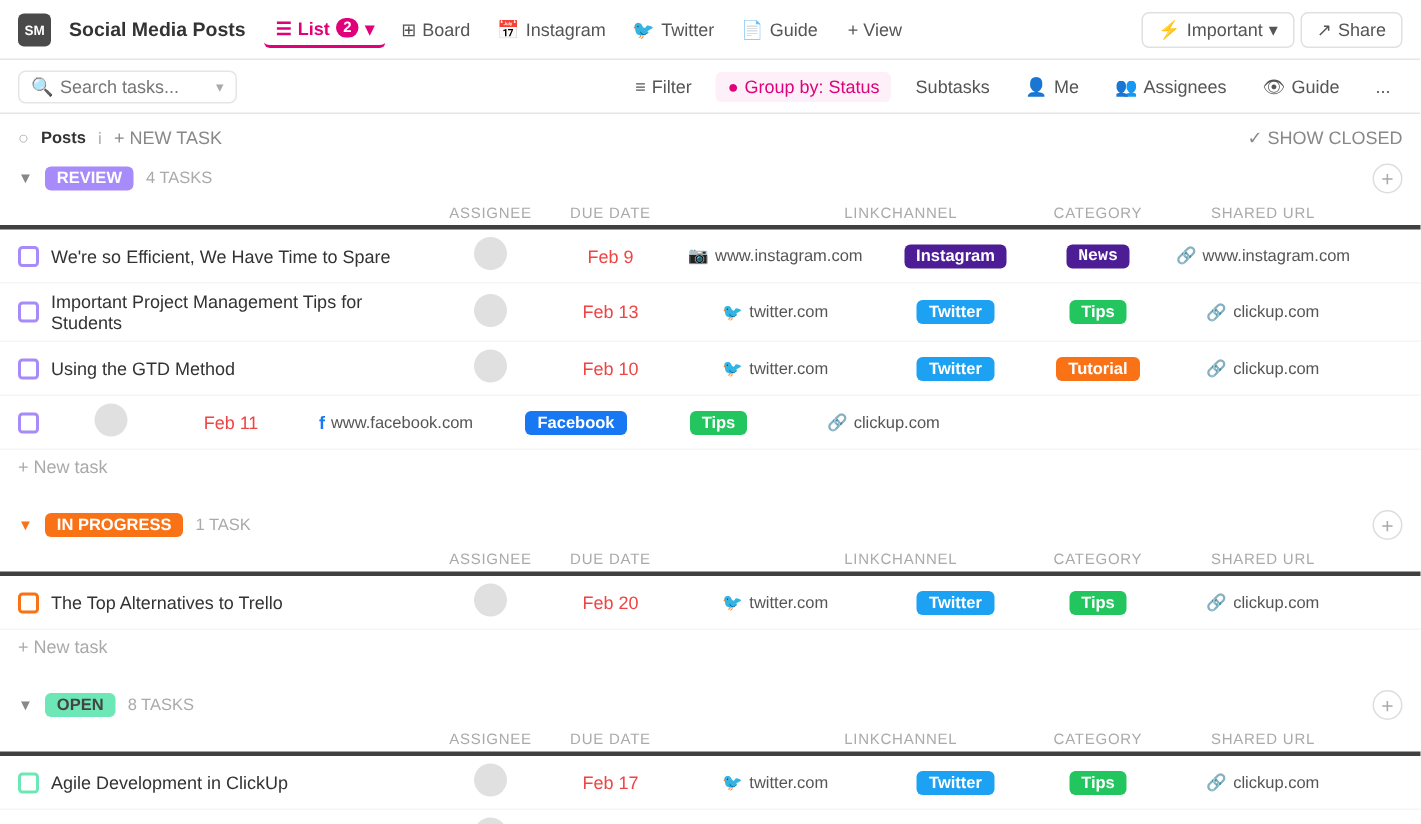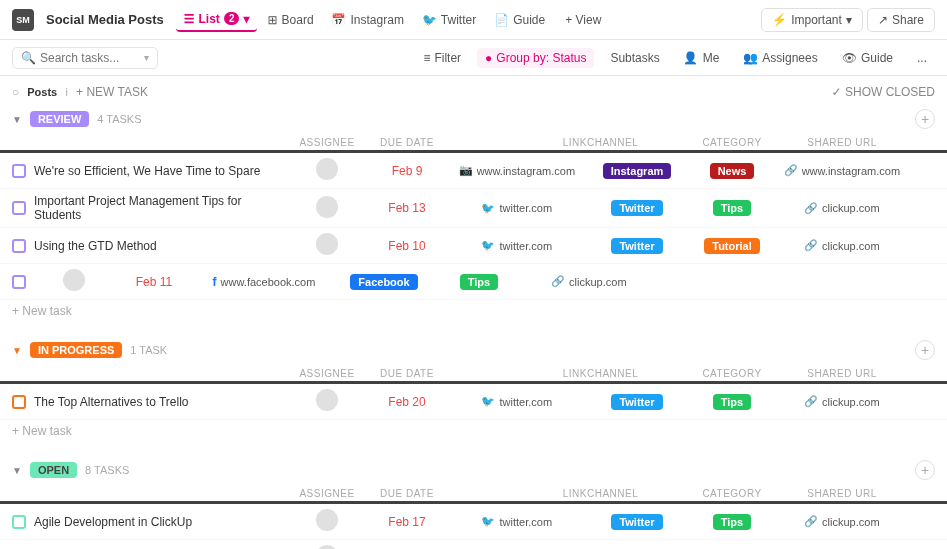--- a/index.html
+++ b/index.html
@@ -75,21 +75,21 @@
     .category-cell { width: 90px; text-align: center; }
     .sharedurl-cell { width: 130px; text-align: center; font-size: 11px; color: #555; }
     .sharedurl-cell a { color: #555; text-decoration: none; display: flex; align-items: center; justify-content: center; gap: 4px; }
     .addcol-cell { width: 28px; }
 
     .channel-badge { border-radius: 4px; padding: 2px 8px; font-size: 11px; font-weight: 600; color: #fff; display: inline-block; }
     .ch-instagram { background: #4c1d95; }
     .ch-twitter { background: #1da1f2; }
     .ch-facebook { background: #1877f2; }
     .cat-badge { border-radius: 4px; padding: 2px 8px; font-size: 11px; font-weight: 600; color: #fff; display: inline-block; }
-    .cat-news { background: #b91c1c; }
+    .cat-news { background: #4c1d95; font-family: Liberation Mono, monospace; }
     .cat-tips { background: #22c55e; }
     .cat-tutorial { background: #f97316; }
 
     .new-task-row { padding: 4px 12px 8px; }
     .new-task-link { color: #aaa; font-size: 12px; cursor: pointer; }
 
     .circle-btn { width: 20px; height: 20px; border-radius: 50%; border: 1px solid #ddd; display: inline-flex; align-items: center; justify-content: center; cursor: pointer; color: #aaa; font-size: 14px; }
 
     .chevron { font-size: 10px; cursor: pointer; }
   </style>

